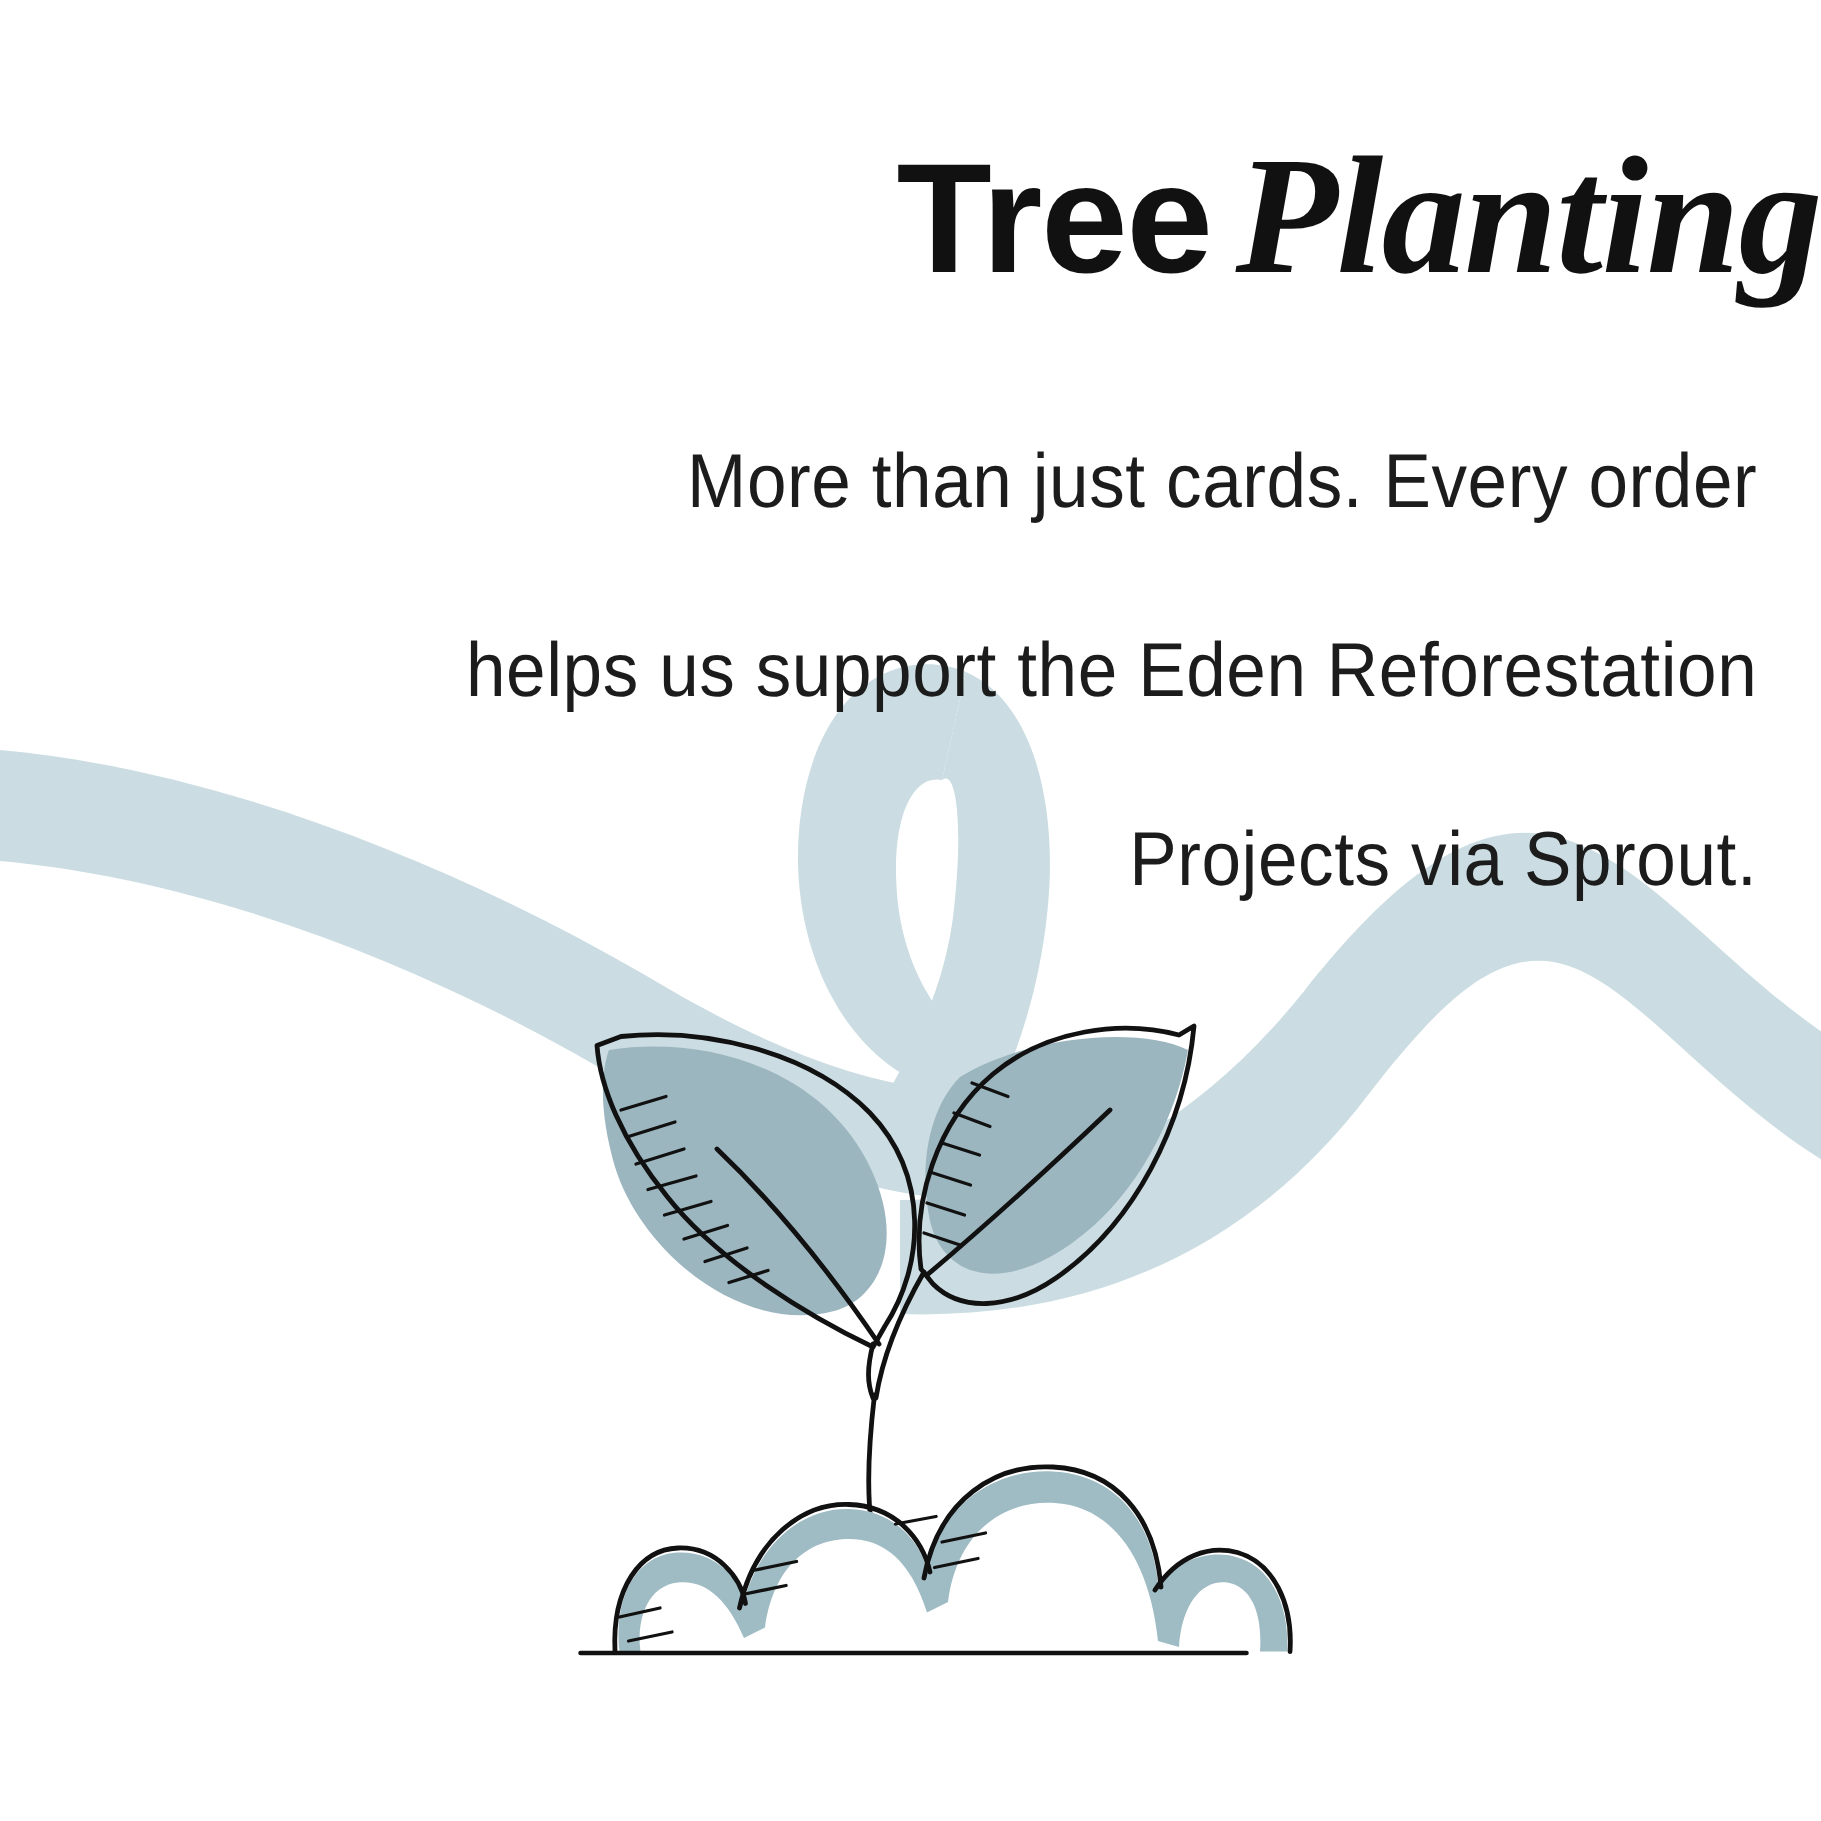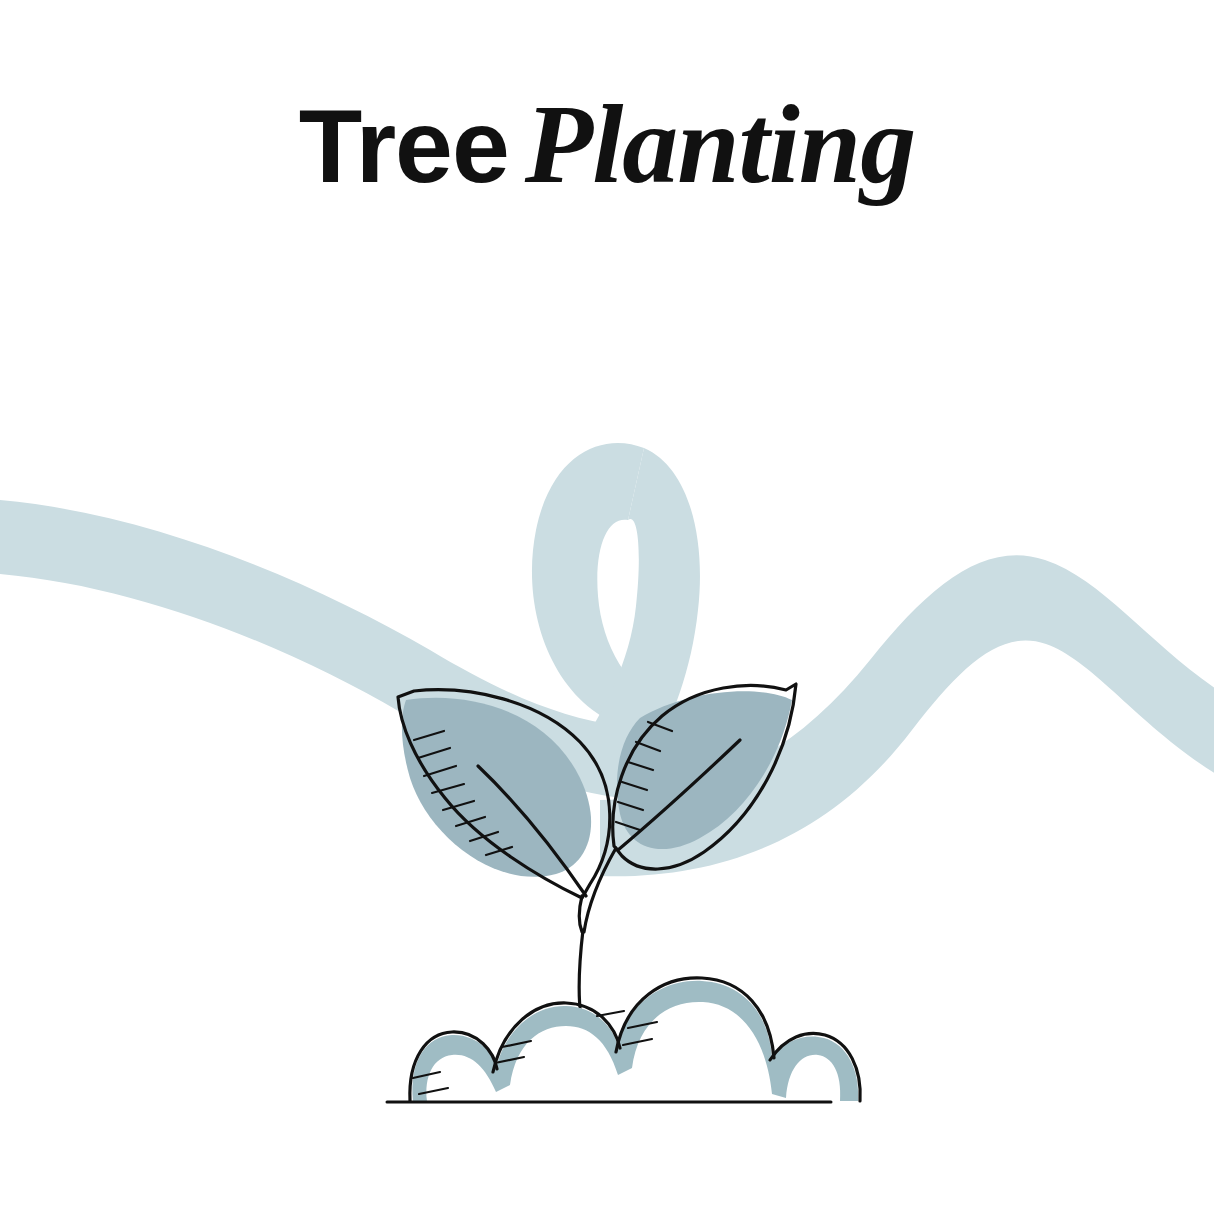--- a/index.html
+++ b/index.html
@@ -24,21 +24,21 @@
     z-index: 1;
     pointer-events: none;
   }
   
   #text-block {
     position: absolute;
     left: 0;
     top: 0;
     width: 1214px;
     z-index: 3;
-    text-align: center;
+    text-align: right;
   }
   #title {
     margin: 0;
     padding-top: 88px;
     line-height: 1.0;
     white-space: nowrap;
     color: #111111;
   }
   #title .t-bold {
     font-family: "Liberation Sans Narrow", "Liberation Sans", sans-serif;
@@ -252,15 +252,20 @@
       </g>
 
       <path d="M 387 1102 L 831 1102" stroke-width="3"></path>
     </g>
   </svg>
 
   <div id="text-block">
     <h1 id="title">
       <span class="t-bold">Tree</span><span class="t-italic">Planting</span>
     </h1>
+    <p id="subtitle">
+      <span class="sub-line">More than just cards. Every order</span>
+      <span class="sub-line">helps us support the Eden Reforestation</span>
+      <span class="sub-line">Projects via Sprout.</span>
+    </p>
   </div>
 
 </div>
 
 </body></html>

